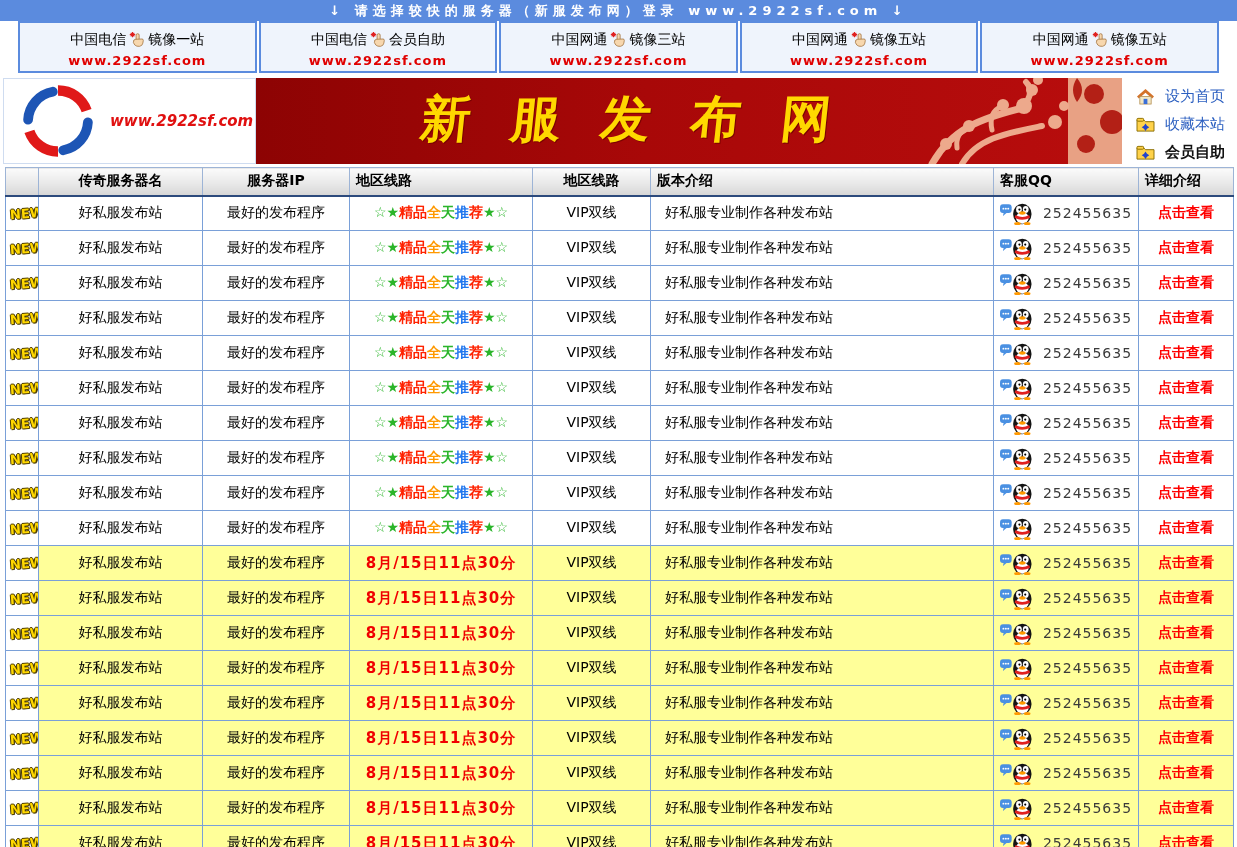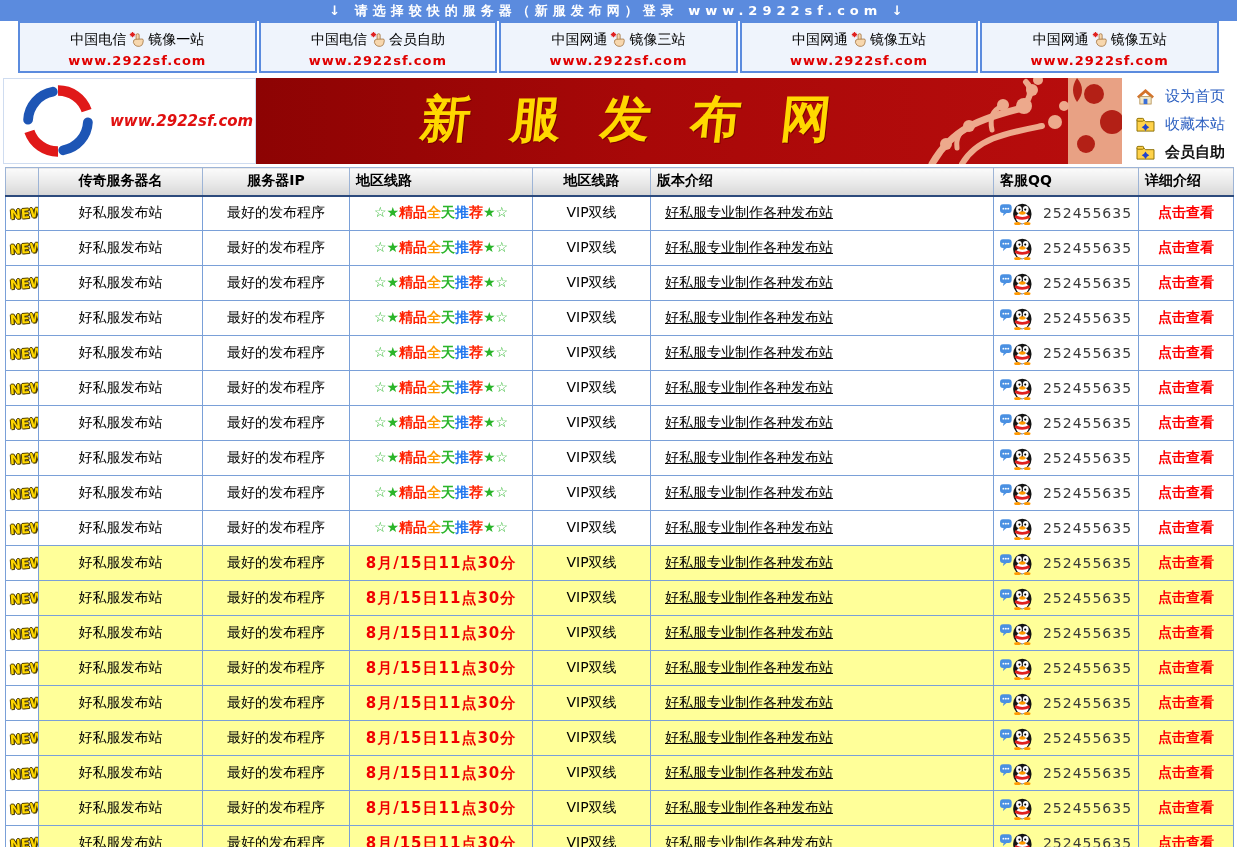--- a/index.html
+++ b/index.html
@@ -37,21 +37,21 @@
   .quicklink.dark { color:#111;font-weight:bold; }
   .ql-icon { width:19px; height:17px; flex:0 0 auto; }
 
   
   table.grid { border-collapse:collapse; table-layout:fixed; width:1228px; margin:1px 4px 0 5px; }
   .grid th { background:linear-gradient(#fbfbfb,#e7e7e7 60%,#d6d6d6); height:28px;
     font-size:14px; color:#000; border:1px solid #9db4d6; border-bottom:2px solid #2c4a7c;
     font-weight:bold; padding:0 6px; }
   .grid td { height:35px; border:1px solid #7aa0d8; font-size:14px; color:#000;
     text-align:center; padding:0 4px; background:#fff; overflow:hidden; white-space:nowrap; }
-  .grid td.c-ver { text-align:left; padding-left:14px;text-decoration:underline; }
+  .grid td.c-ver { text-align:left; padding-left:14px; }
   tr.hl td { background:#ffff99; }
   tr.hl td.c-badge { background:#fff; }
   .new-badge { font-size:13px; font-weight:bold; color:#ffd800; letter-spacing:0;
     text-shadow:-1px 0 0 #4a3a00, 1px 0 0 #4a3a00, 0 -1px 0 #4a3a00, 0 1px 0 #4a3a00, 1px 1px 0 #4a3a00;
     transform:rotate(-4deg); display:inline-block; }
   .time-promo span { font-weight:bold; font-size:14px; }
   .time-date { color:#f00000; font-weight:bold; font-size:15px; letter-spacing:1px; }
   .qqwrap { display:flex; align-items:center; justify-content:center; gap:10px; }
   .qq-num { color:#3a3a3a; font-size:14px; letter-spacing:1px; }
   .detail-link { color:#ff0000; font-weight:bold; font-size:14px; text-decoration:none; cursor:pointer; }

